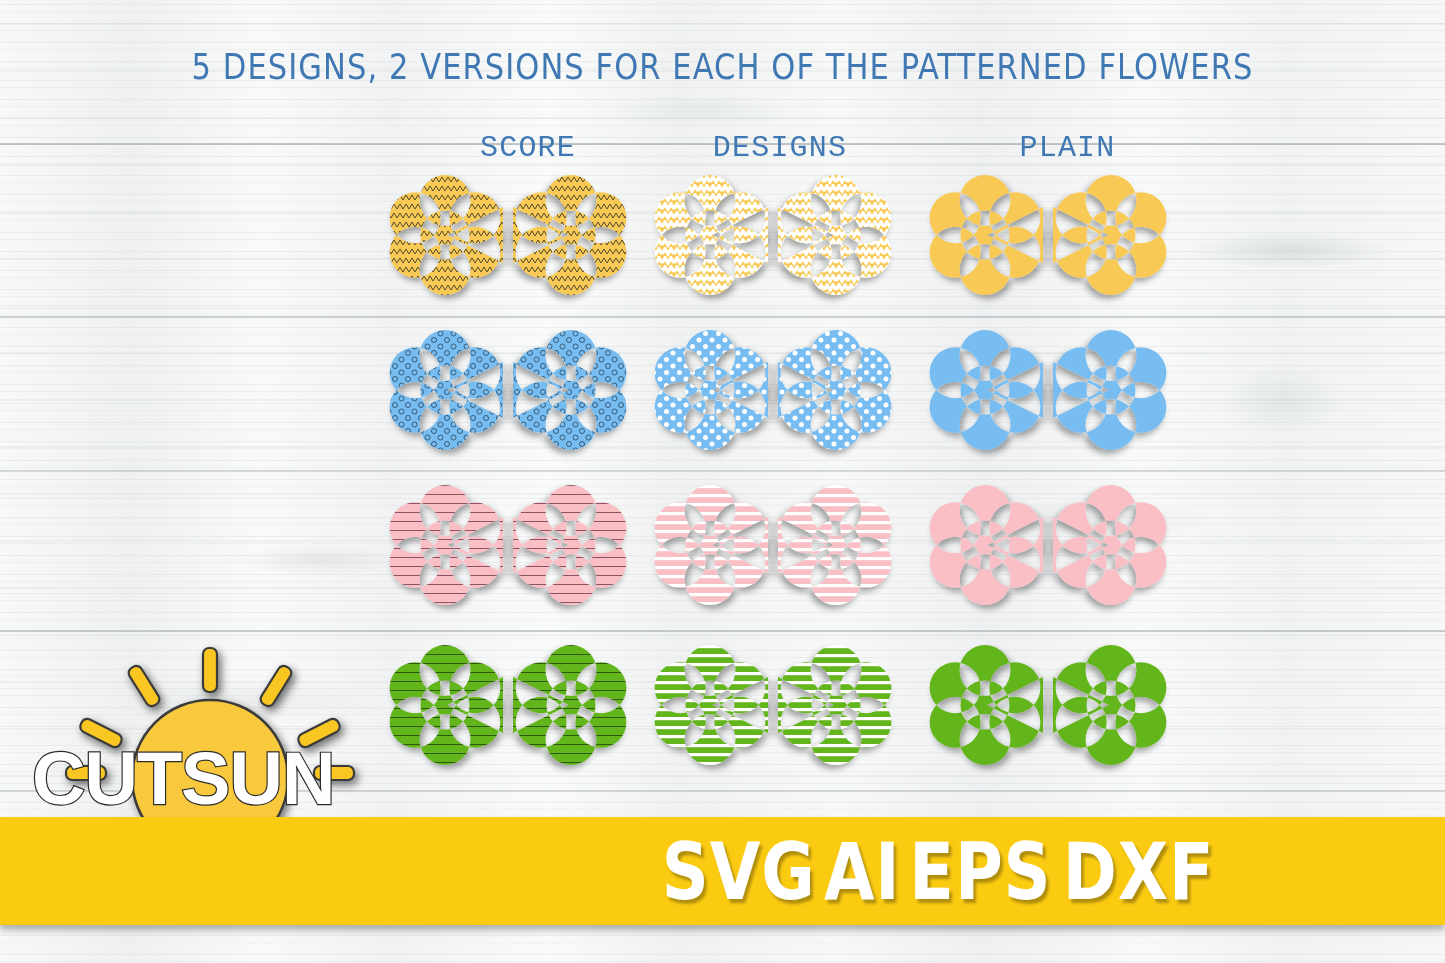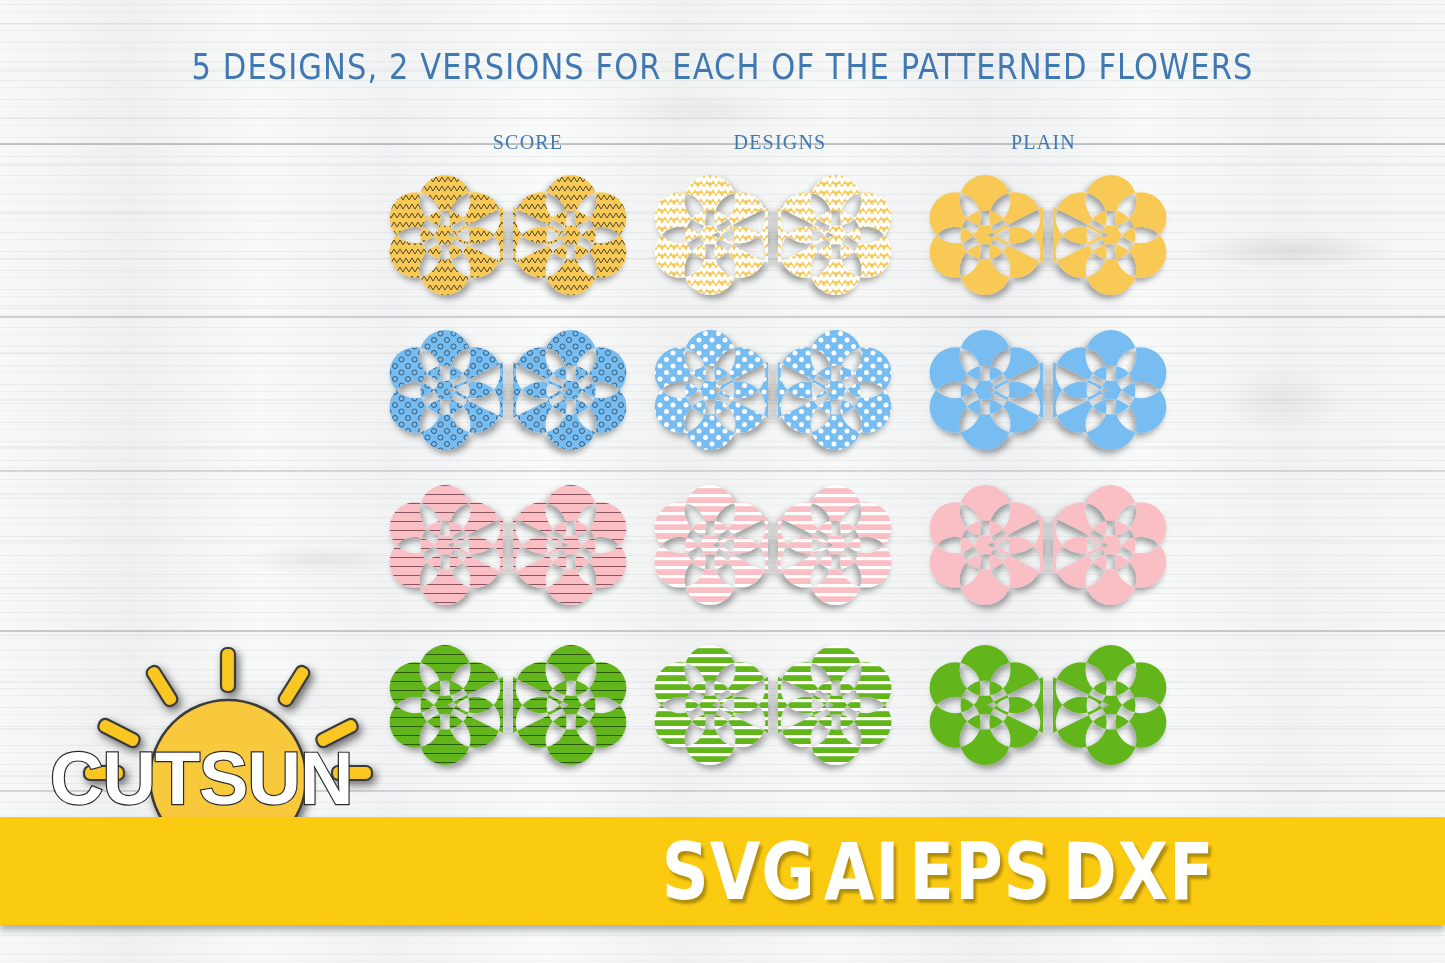--- a/index.html
+++ b/index.html
@@ -54,27 +54,27 @@
     position:absolute;left:0;right:0;top:47px;
     text-align:center;
     font-family:"Liberation Sans Narrow","DejaVu Sans Condensed","Liberation Sans", sans-serif;
     font-size:35px;letter-spacing:1.1px;
     color:#4078b4;
     transform:scaleX(.97);
     white-space:nowrap;
   }
   .colhead{
     position:absolute;top:131px;
-    font-family:Liberation Serif, serif;
-    font-size:20px;letter-spacing:1.2px;color:#4078b4;
+    font-family:Liberation Mono, monospace;
+    font-size:30px;letter-spacing:1.2px;color:#4078b4;
     text-align:center;white-space:nowrap;
   }
   #head-score{left:418px;width:220px;}
   #head-engrave{left:655px;width:250px;}
-  #head-plain{left:936px;width:215px;}
+  #head-plain{left:960px;width:215px;}
 
   
   #grid{position:absolute;left:0;top:0;width:1445px;height:963px;pointer-events:none;}
   .cell{position:absolute;}
   svg.flower{display:block;overflow:visible;}
 
   
   #banner{
     position:absolute;left:0;top:817px;width:1445px;height:108px;
     background:#fbcb12;
@@ -83,21 +83,21 @@
   #banner-text{
     position:absolute;left:430px;top:822px;width:790px;height:100px;
     display:flex;align-items:center;justify-content:flex-end;
     font-family:"Liberation Sans Narrow","DejaVu Sans Condensed","Liberation Sans", sans-serif;
     font-weight:bold;font-size:78px;letter-spacing:1px;color:#ffffff;
     text-shadow:3px 4px 3px rgba(0,0,0,.30);
   }
   #banner-text span{transform:scaleX(.93);}
 
   
-  #logo{position:absolute;left:28px;top:632px;width:375px;height:300px;}
+  #logo{position:absolute;left:10px;top:632px;width:375px;height:300px;}
   #logo svg{display:block;}
 </style>
 </head>
 <body>
 
 <div id="wood"></div>
 
 <div id="title">5 DESIGNS, 2 VERSIONS FOR EACH OF THE PATTERNED FLOWERS</div>
 
 <div class="colhead" id="head-score">SCORE</div>

